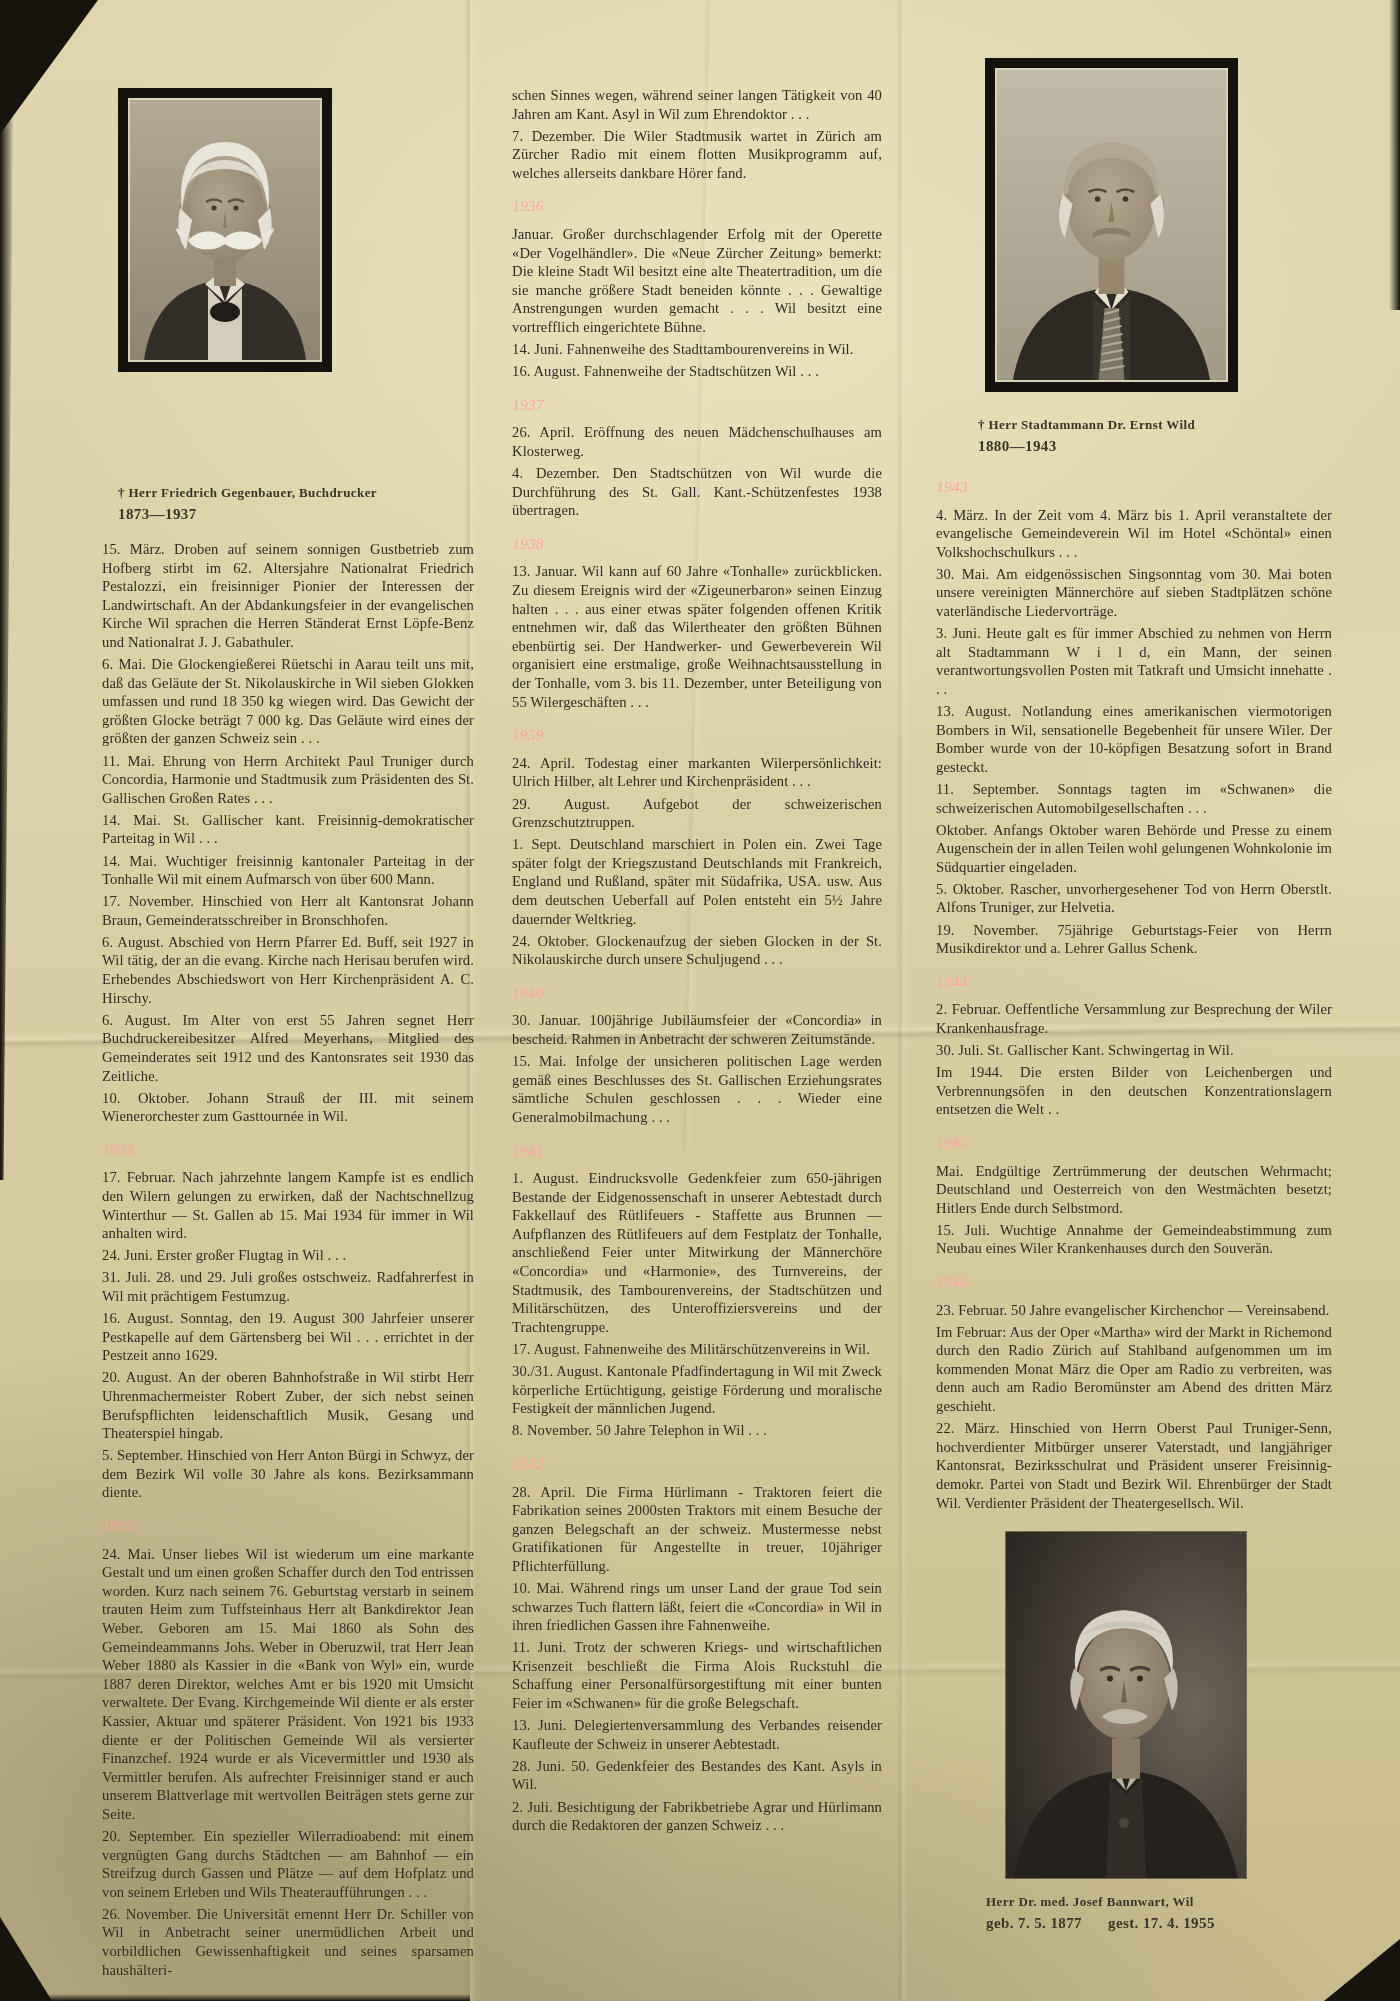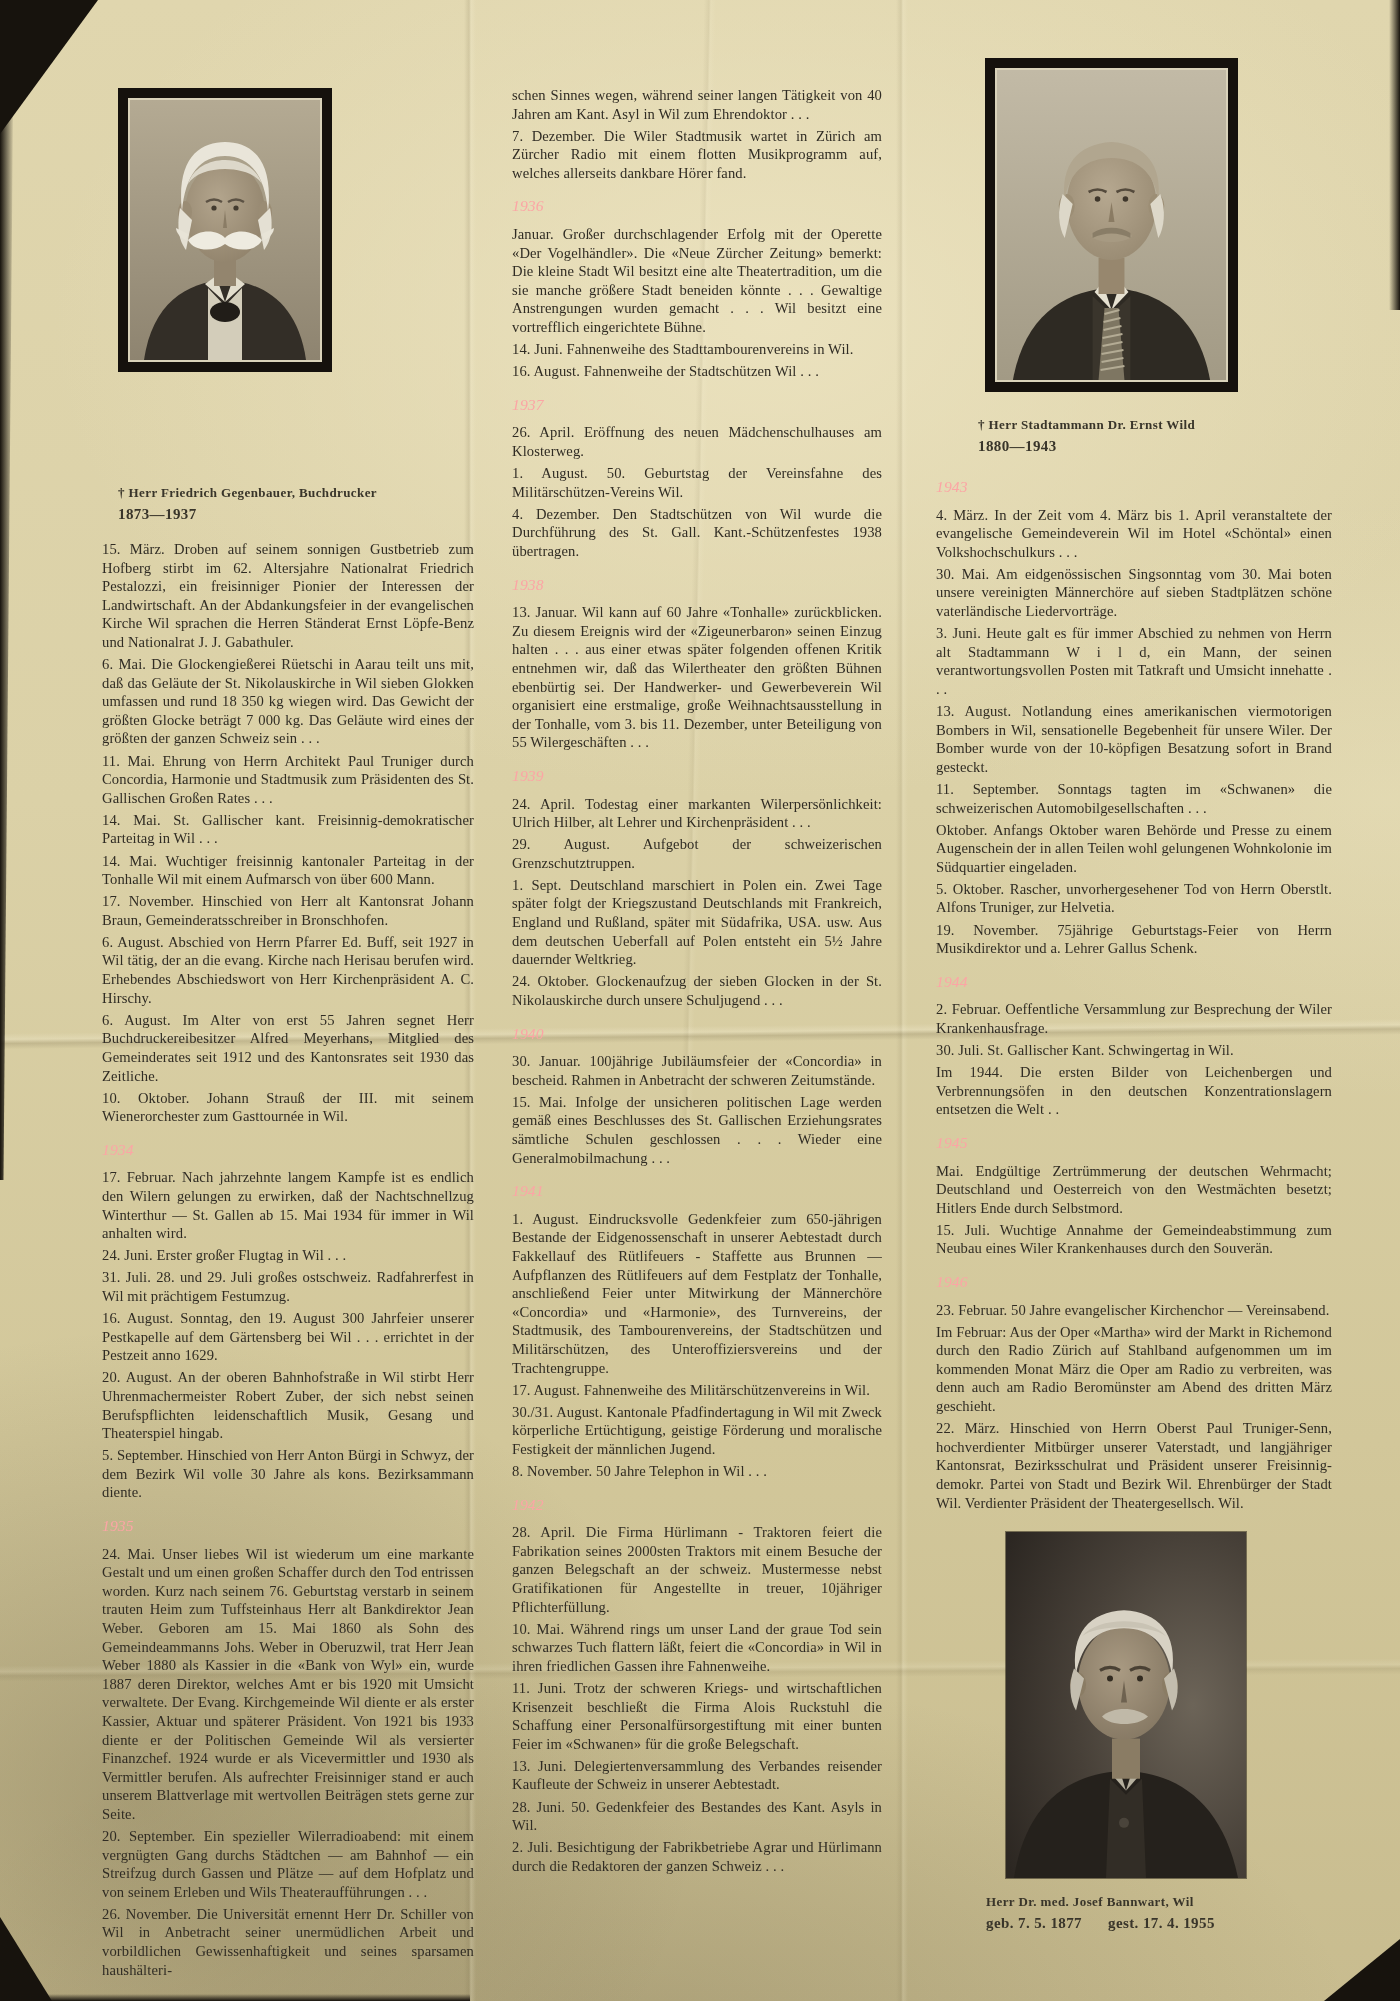--- a/index.html
+++ b/index.html
@@ -209,21 +209,20 @@
 
   <div class="col" style="left:512px;top:86px;width:370px;">
     <p class="entry">schen Sinnes wegen, während seiner langen Tätigkeit von 40 Jahren am Kant. Asyl in Wil zum Ehrendoktor . . .</p>
     <p class="entry">7. Dezember. Die Wiler Stadtmusik wartet in Zürich am Zürcher Radio mit einem flotten Musikprogramm auf, welches allerseits dankbare Hörer fand.</p>
     <h3 class="year">1936</h3>
     <p class="entry">Januar. Großer durchschlagender Erfolg mit der Operette «Der Vogelhändler». Die «Neue Zürcher Zeitung» bemerkt: Die kleine Stadt Wil besitzt eine alte Theatertradition, um die sie manche größere Stadt beneiden könnte . . . Gewaltige Anstrengungen wurden gemacht . . . Wil besitzt eine vortrefflich eingerichtete Bühne.</p>
     <p class="entry">14. Juni. Fahnenweihe des Stadttambourenvereins in Wil.</p>
     <p class="entry">16. August. Fahnenweihe der Stadtschützen Wil . . .</p>
     <h3 class="year">1937</h3>
     <p class="entry">26. April. Eröffnung des neuen Mädchenschulhauses am Klosterweg.</p>
-    <p class="entry">1. August. 50. Geburtstag der Vereinsfahne des Militärschützen-Vereins Wil.</p>
     <p class="entry">4. Dezember. Den Stadtschützen von Wil wurde die Durchführung des St. Gall. Kant.-Schützenfestes 1938 übertragen.</p>
     <h3 class="year">1938</h3>
     <p class="entry">13. Januar. Wil kann auf 60 Jahre «Tonhalle» zurückblicken. Zu diesem Ereignis wird der «Zigeunerbaron» seinen Einzug halten . . . aus einer etwas später folgenden offenen Kritik entnehmen wir, daß das Wilertheater den größten Bühnen ebenbürtig sei. Der Handwerker- und Gewerbeverein Wil organisiert eine erstmalige, große Weihnachtsausstellung in der Tonhalle, vom 3. bis 11. Dezember, unter Beteiligung von 55 Wilergeschäften . . .</p>
     <h3 class="year">1939</h3>
     <p class="entry">24. April. Todestag einer markanten Wilerpersönlichkeit: Ulrich Hilber, alt Lehrer und Kirchenpräsident . . .</p>
     <p class="entry">29. August. Aufgebot der schweizerischen Grenzschutztruppen.</p>
     <p class="entry">1. Sept. Deutschland marschiert in Polen ein. Zwei Tage später folgt der Kriegszustand Deutschlands mit Frankreich, England und Rußland, später mit Südafrika, USA. usw. Aus dem deutschen Ueberfall auf Polen entsteht ein 5½ Jahre dauernder Weltkrieg.</p>
     <p class="entry">24. Oktober. Glockenaufzug der sieben Glocken in der St. Nikolauskirche durch unsere Schuljugend . . .</p>
     <h3 class="year">1940</h3>
     <p class="entry">30. Januar. 100jährige Jubiläumsfeier der «Concordia» in bescheid. Rahmen in Anbetracht der schweren Zeitumstände.</p>

